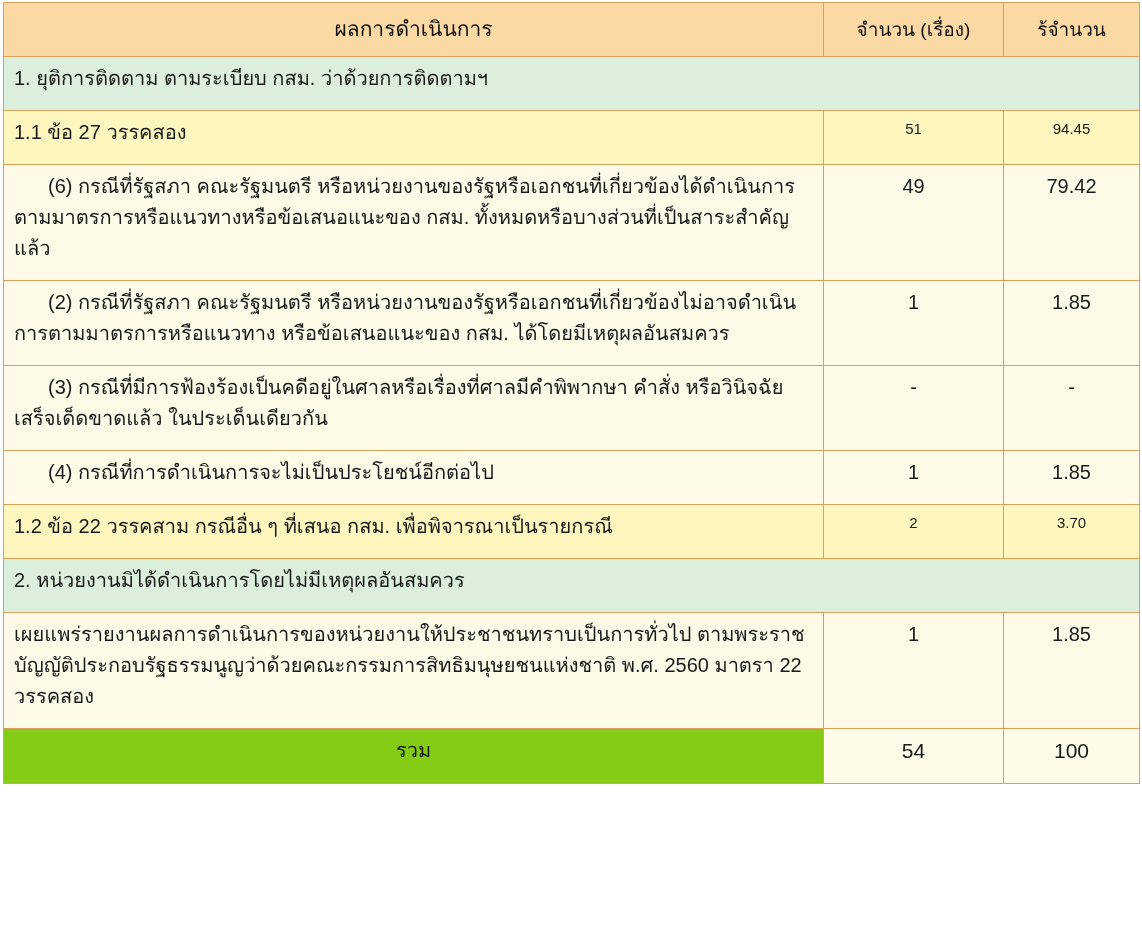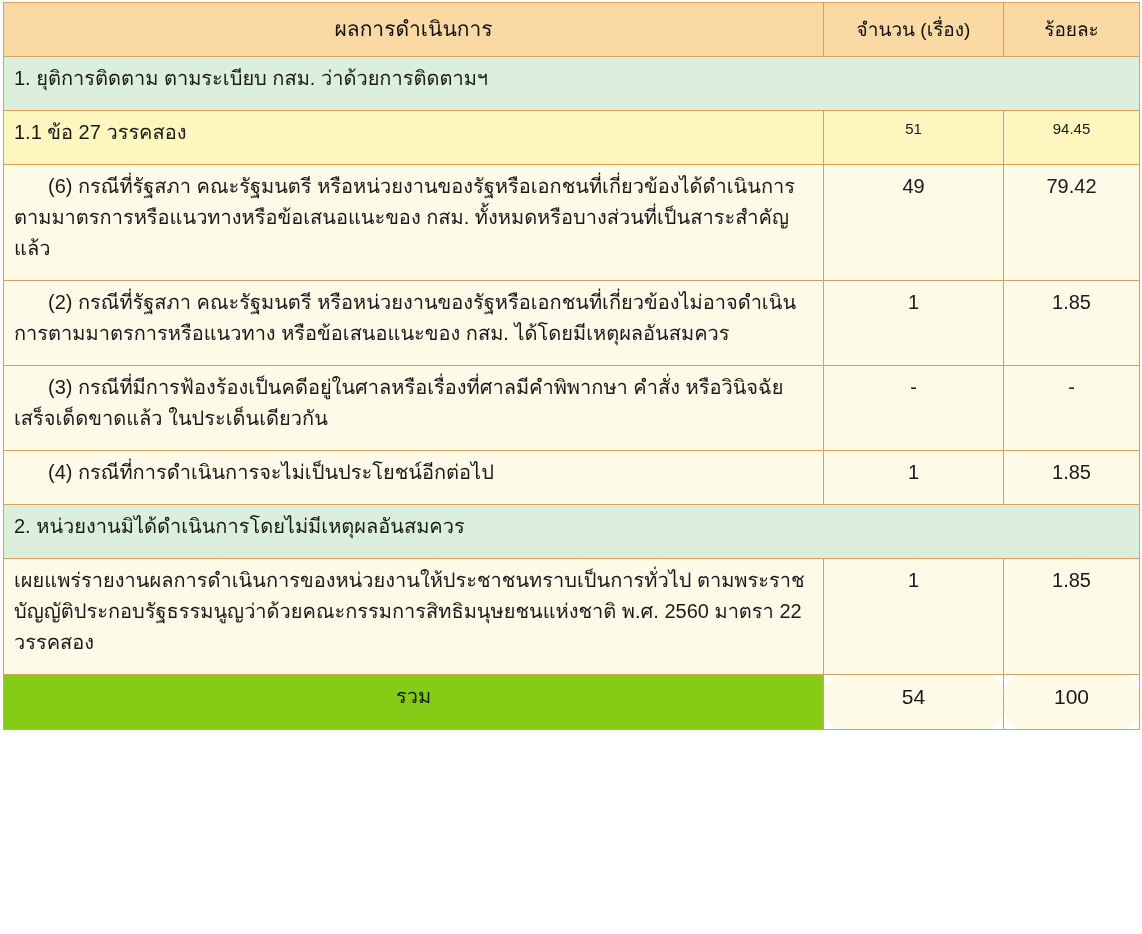--- a/index.html
+++ b/index.html
@@ -100,41 +100,40 @@
     background: #84cc16;
     text-align: center;
     font-weight: bold;
     vertical-align: middle;
   }
   td.total-num {
     background: #fdfbe8;
     text-align: center;
     vertical-align: middle;
     font-size: 21px;
-    border-radius: 21px;
   }
   .cellmid {
     vertical-align: middle;
   }
 </style>
 </head>
 <body>
 
 <div class="table-wrap">
   <table class="result-table">
     <colgroup>
       <col class="c-desc">
       <col class="c-num">
       <col class="c-pct">
     </colgroup>
     <tbody>
       <tr class="head">
         <td>ผลการดำเนินการ</td>
         <td class="small">จำนวน (เรื่อง)</td>
-        <td class="small">ร้อยละ</td>
+        <td class="small">ร้จำนวน</td>
       </tr>
 
       <tr>
         <td class="section" colspan="3">1. ยุติการติดตาม ตามระเบียบ กสม. ว่าด้วยการติดตามฯ</td>
       </tr>
 
       <tr>
         <td class="subhead">1.1 ข้อ 27 วรรคสอง</td>
         <td class="num-hl">51</td>
         <td class="pct-hl">94.45</td>
@@ -157,20 +156,25 @@
         <td class="num">-</td>
         <td class="pct">-</td>
       </tr>
 
       <tr>
         <td class="body indent">(4)  กรณีที่การดำเนินการจะไม่เป็นประโยชน์อีกต่อไป</td>
         <td class="num cellmid">1</td>
         <td class="pct cellmid">1.85</td>
       </tr>
 
+      <tr>
+        <td class="subhead"><span>1.2 ข้อ 22 วรรคสาม</span><span class="norm"> กรณีอื่น ๆ ที่เสนอ กสม. เพื่อพิจารณาเป็นรายกรณี</span></td>
+        <td class="num-hl">2</td>
+        <td class="pct-hl">3.70</td>
+      </tr>
 
       <tr>
         <td class="section" colspan="3">2. หน่วยงานมิได้ดำเนินการโดยไม่มีเหตุผลอันสมควร</td>
       </tr>
 
       <tr>
         <td class="para">เผยแพร่รายงานผลการดำเนินการของหน่วยงานให้ประชาชนทราบเป็นการทั่วไป ตามพระราชบัญญัติประกอบรัฐธรรมนูญว่าด้วยคณะกรรมการสิทธิมนุษยชนแห่งชาติ พ.ศ. 2560 มาตรา 22 วรรคสอง</td>
         <td class="num">1</td>
         <td class="pct">1.85</td>
       </tr>

